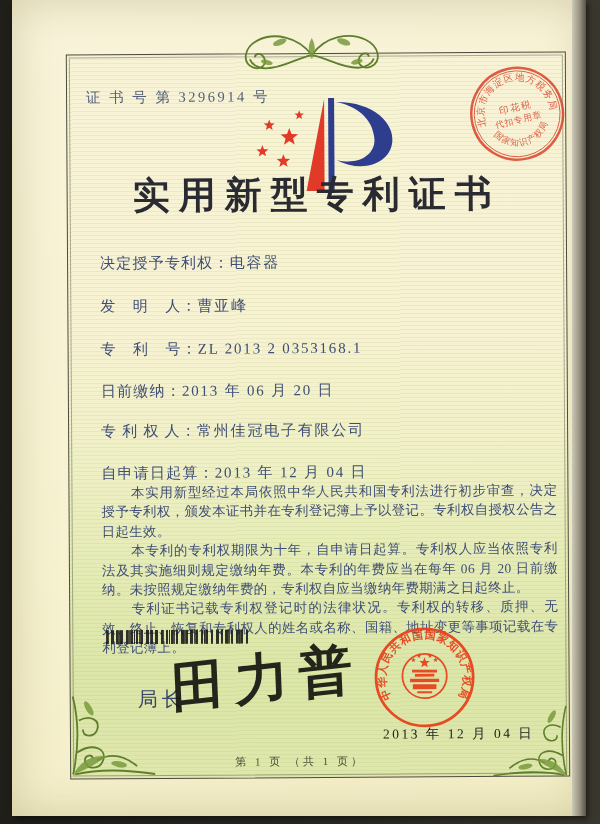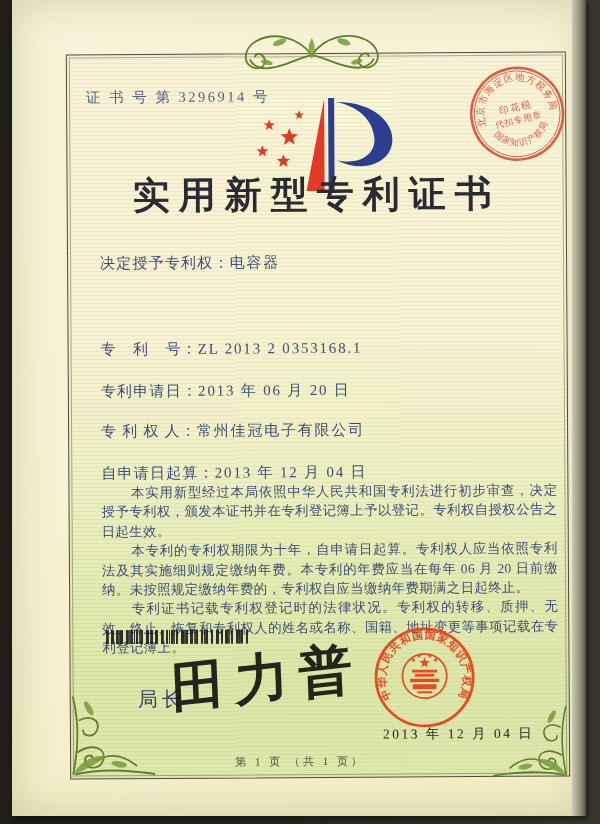--- a/index.html
+++ b/index.html
@@ -143,25 +143,28 @@
         <polygon transform="translate(29,57) scale(0.78)" points="0,-8 2,-2.75 7.61,-2.47 3.23,1.05 4.7,6.47 0,3.4 -4.7,6.47 -3.23,1.05 -7.61,-2.47 -2,-2.75"></polygon>
         <polygon transform="translate(50,67) scale(0.88)" points="0,-8 2,-2.75 7.61,-2.47 3.23,1.05 4.7,6.47 0,3.4 -4.7,6.47 -3.23,1.05 -7.61,-2.47 -2,-2.75"></polygon>
       </g>
     </svg>
 
     <div class="title">实用新型专利证书</div>
 
     <div class="field-row" style="top:199px">
       <span>决定授予专利权：</span><span class="field-value">电容器</span>
     </div>
+    <div class="field-row" style="top:242px">
+      <span>发　明　人：</span><span class="field-value">曹亚峰</span>
+    </div>
     <div class="field-row" style="top:285px">
       <span>专　利　号：</span><span class="field-value">ZL 2013 2 0353168.1</span>
     </div>
     <div class="field-row" style="top:327px">
-      <span>专利申请日：</span><span class="field-value">2013 年 06 月 20 日</span>
+      <span>日前缴纳：</span><span class="field-value">2013 年 06 月 20 日</span>
     </div>
     <div class="field-row" style="top:367px">
       <span>专 利 权 人：</span><span class="field-value">常州佳冠电子有限公司</span>
     </div>
     <div class="field-row" style="top:409px">
       <span>自申请日起算：</span><span class="field-value">2013 年 12 月 04 日</span>
     </div>
 
     <div class="paragraphs">
       <p>本实用新型经过本局依照中华人民共和国专利法进行初步审查，决定授予专利权，颁发本证书并在专利登记簿上予以登记。专利权自授权公告之日起生效。</p>

